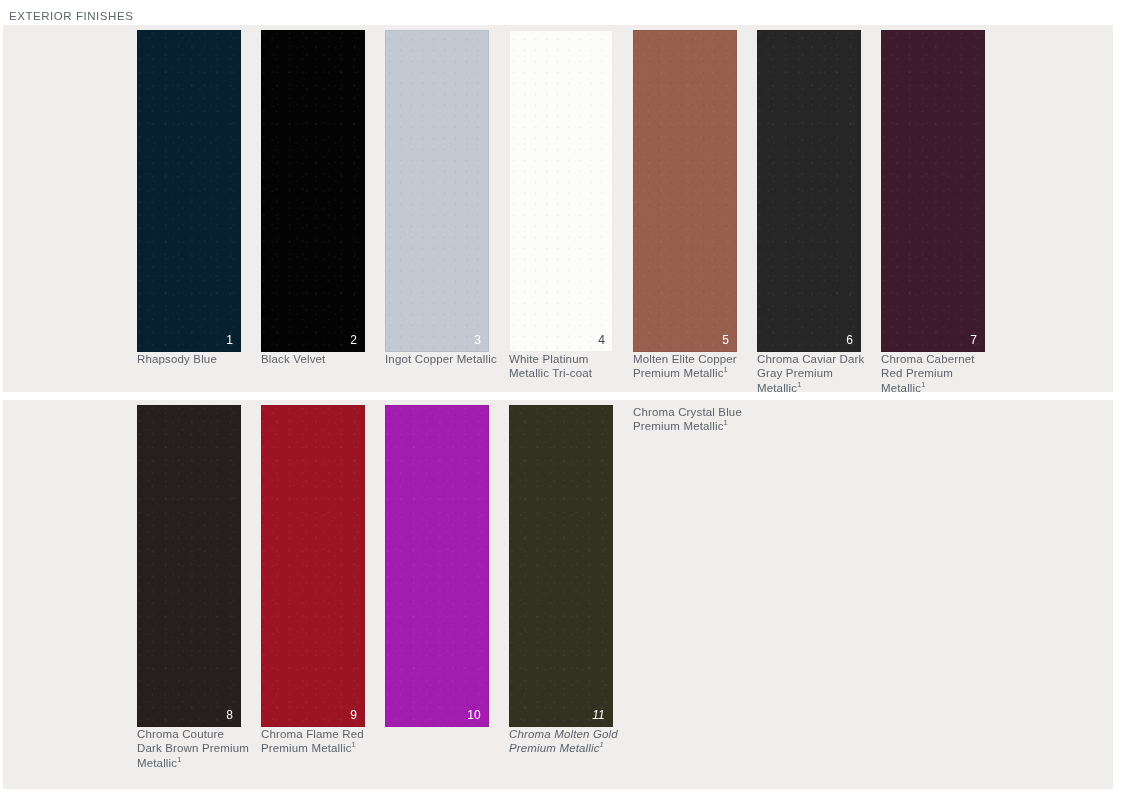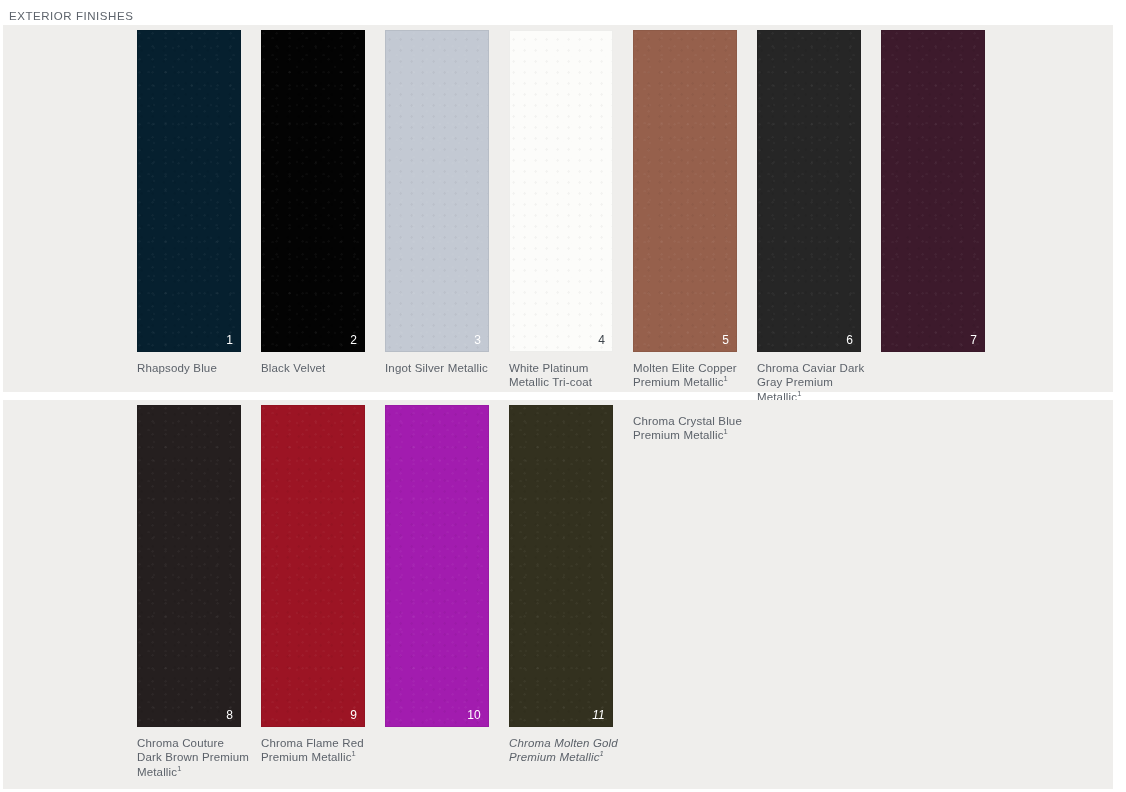--- a/index.html
+++ b/index.html
@@ -90,21 +90,20 @@
     bottom: 4px;
     font-size: 12px;
     line-height: 14px;
     color: #ffffff;
     font-weight: 400;
     letter-spacing: 0.2px;
   }
   .chip-number--dark { color: #3f454c; }
 
   .swatch-label {
-    margin-top: 9px;
     font-size: 11.5px;
     line-height: 14.4px;
     color: #5c626a;
     letter-spacing: 0.15px;
     width: 112px;
   }
   .swatch-label sup {
     font-size: 7.5px;
     vertical-align: super;
     line-height: 0;
@@ -131,21 +130,21 @@
             <div class="chip-grain"></div>
             <div class="chip-number">2</div>
           </div>
           <div class="swatch-label"><span>Black Velvet</span></div>
         </div>
         <div class="swatch-cell" style="left: 248px;">
           <div class="swatch-chip swatch-chip--tall" style="background: rgb(195, 201, 211);">
             <div class="chip-grain"></div>
             <div class="chip-number">3</div>
           </div>
-          <div class="swatch-label"><span>Ingot Silver Metallic</span></div>
+          <div class="swatch-label"><span>Ingot Copper Metallic</span></div>
         </div>
         <div class="swatch-cell" style="left: 372px;">
           <div class="swatch-chip swatch-chip--tall" style="background: rgb(252, 252, 250);">
             <div class="chip-grain"></div>
             <div class="chip-number chip-number--dark">4</div>
           </div>
           <div class="swatch-label"><span>White Platinum Metallic Tri-coat</span></div>
         </div>
         <div class="swatch-cell" style="left: 496px;">
           <div class="swatch-chip swatch-chip--tall" style="background: rgb(150, 96, 76);">
@@ -159,20 +158,21 @@
             <div class="chip-grain"></div>
             <div class="chip-number">6</div>
           </div>
           <div class="swatch-label"><span>Chroma Caviar Dark Gray Premium Metallic</span><sup>1</sup></div>
         </div>
         <div class="swatch-cell" style="left: 744px;">
           <div class="swatch-chip swatch-chip--tall" style="background: rgb(61, 26, 44);">
             <div class="chip-grain"></div>
             <div class="chip-number">7</div>
           </div>
+          <div class="swatch-label"><span>Chroma Cabernet Red Premium Metallic</span><sup>1</sup></div>
         </div>
       </div>
   </div>
 
   <div class="panel panel--row2">
     <div class="swatch-row swatch-row--bot">
         <div class="swatch-cell" style="left: 0px;">
           <div class="swatch-chip swatch-chip--tall" style="background: rgb(37, 31, 31);">
             <div class="chip-grain"></div>
             <div class="chip-number">8</div>

